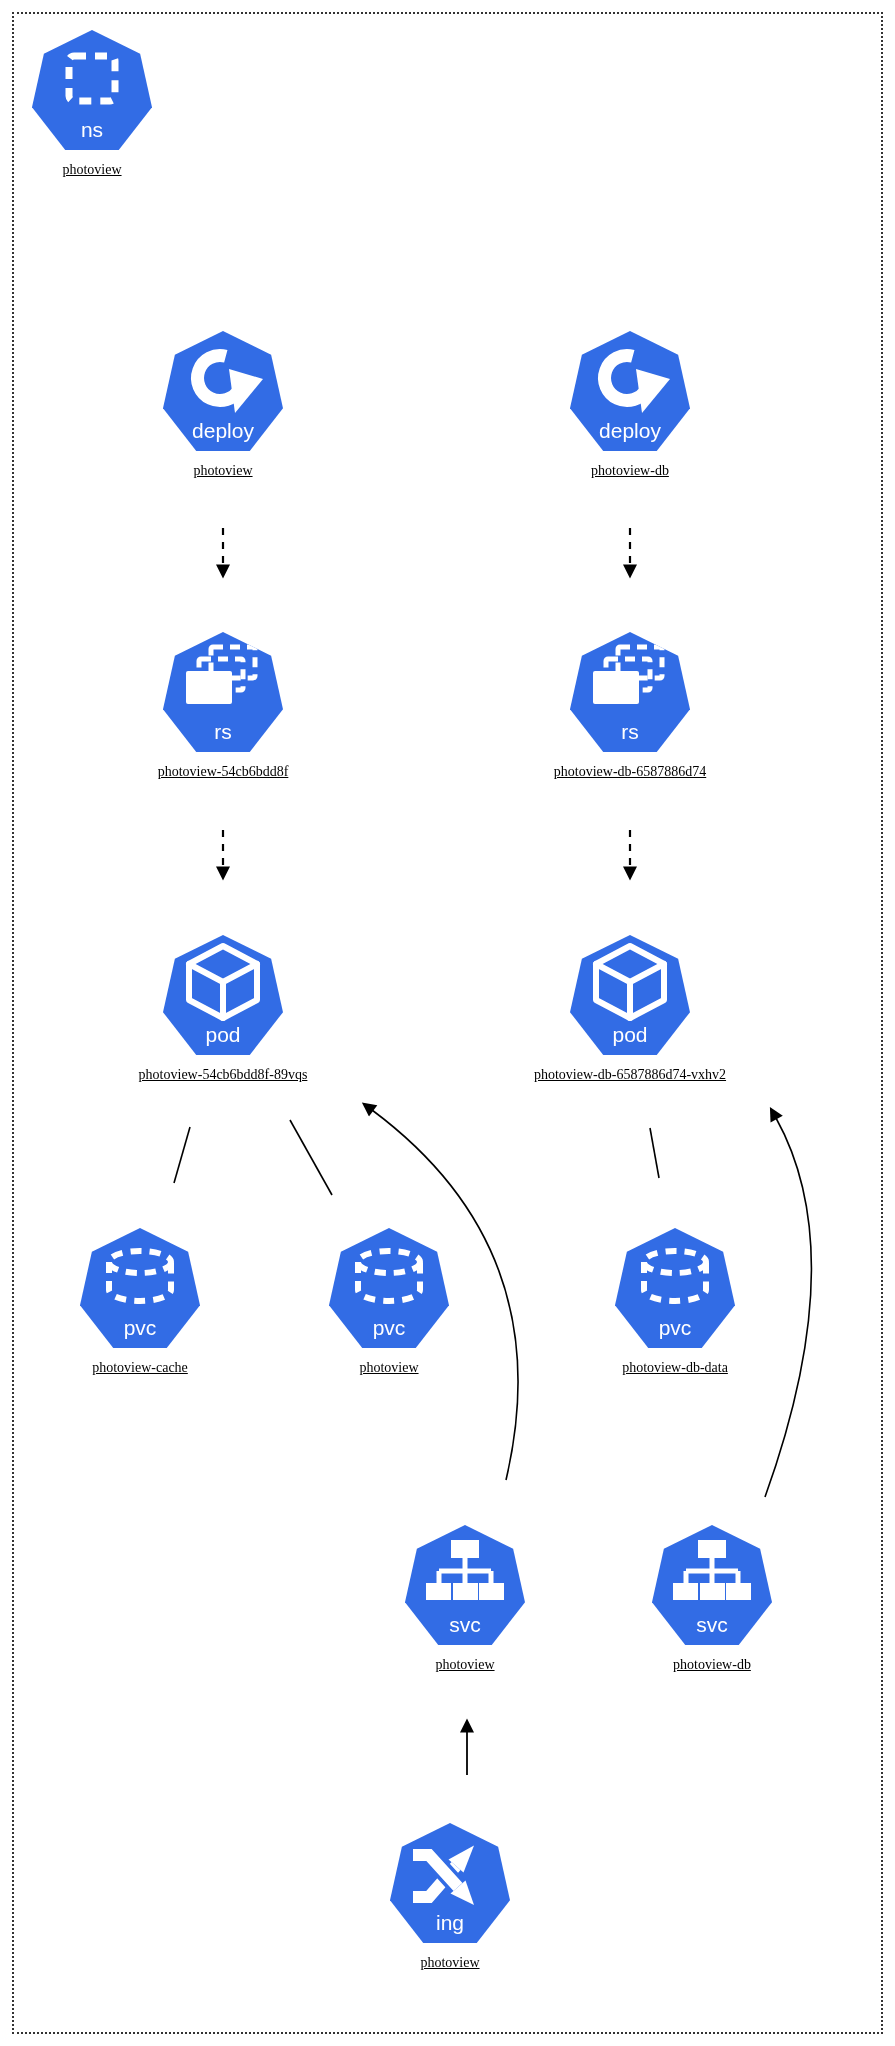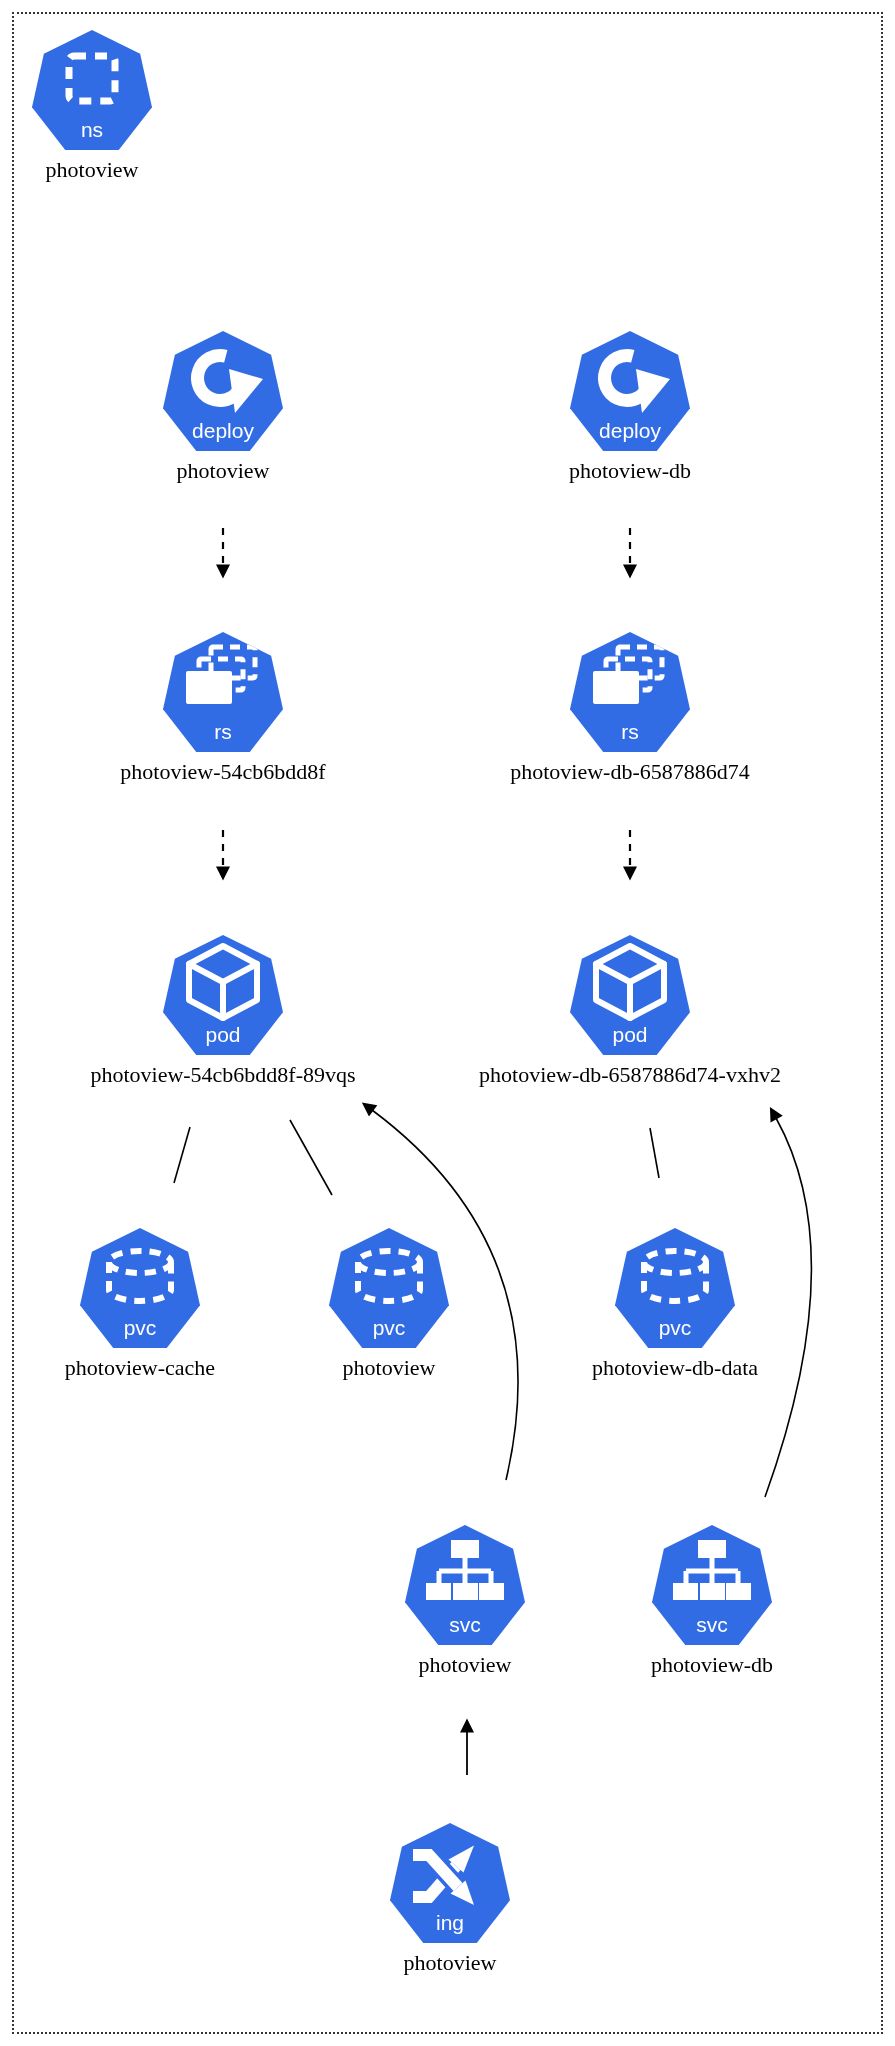--- a/index.html
+++ b/index.html
@@ -6,21 +6,21 @@
   .canvas{position:relative;width:895px;height:2046px;background:#fff;overflow:hidden;
           font-family:"Liberation Serif", serif;}
   .frame{position:absolute;left:12px;top:12px;right:12px;bottom:12px;
          border:2px dotted #333;pointer-events:none;}
   .node{position:absolute;width:280px;display:flex;flex-direction:column;align-items:center;}
   .hepta{position:relative;width:120px;height:120px;background:#326CE5;
          clip-path:polygon(50% 0%, 90.1% 19.8%, 100% 64.3%, 72.3% 100%, 27.7% 100%, 0% 64.3%, 9.9% 19.8%);}
   .glyph{position:absolute;top:2px;left:10px;width:100px;height:100px;}
   .abbr{position:absolute;bottom:9px;left:0;width:100%;text-align:center;
         color:#fff;font-family:"Liberation Sans", sans-serif;font-size:21px;line-height:22px;}
-  .label{margin-top:8px;font-size:22px;line-height:24px;color:#000;text-align:right;white-space:nowrap;}
+  .label{margin-top:8px;font-size:14px;line-height:24px;color:#000;text-align:right;white-space:nowrap;text-decoration:underline;}
   .edges{position:absolute;left:0;top:0;width:895px;height:2046px;pointer-events:none;}
 </style>
 </head>
 <body>
 
 <div class="canvas">
 
   <div class="frame"></div>
 
   <svg class="edges">

